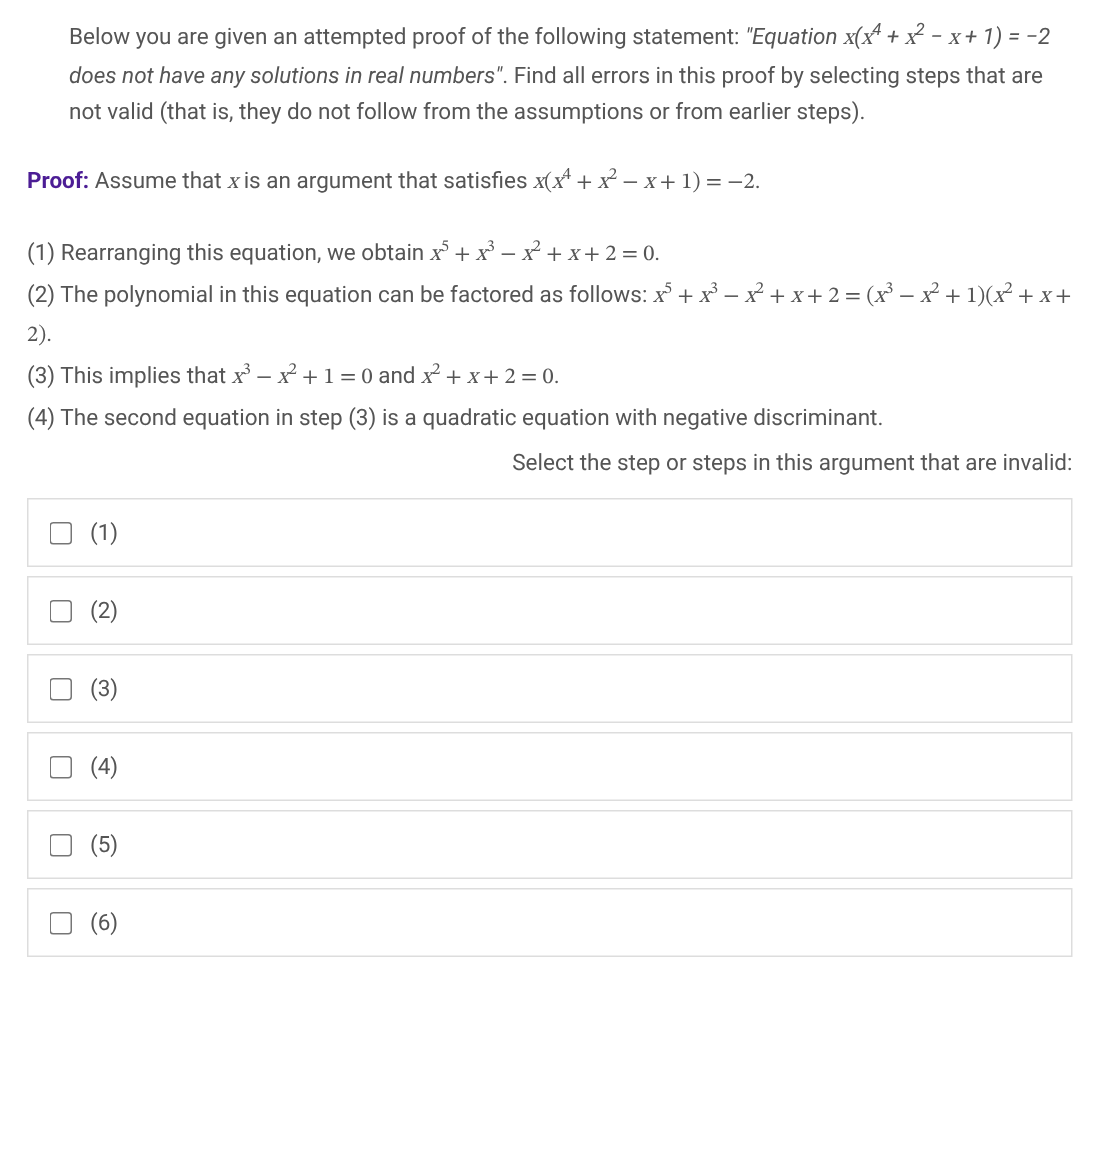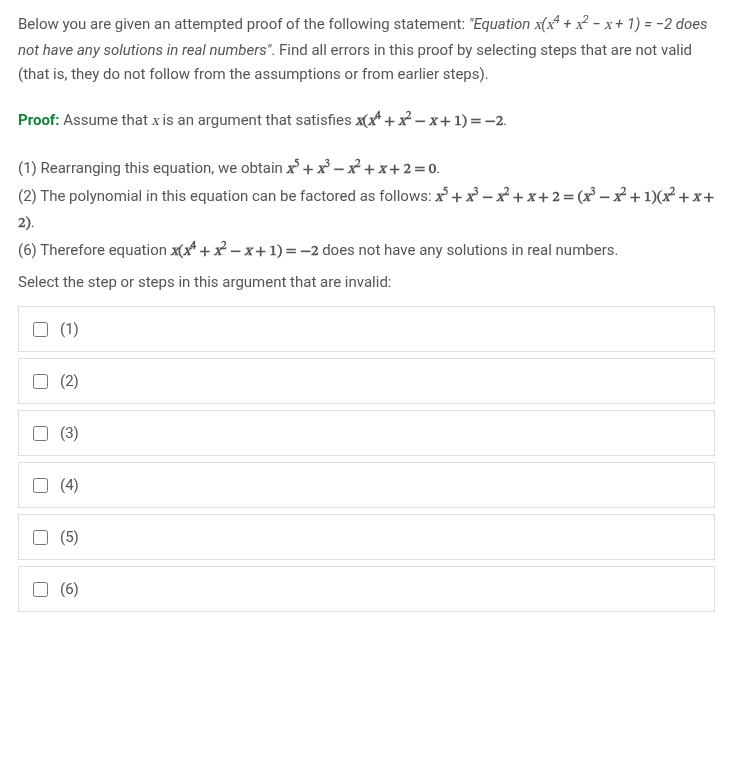--- a/index.html
+++ b/index.html
@@ -11,36 +11,38 @@
       font-family: -apple-system, BlinkMacSystemFont, "Segoe UI", Roboto, Arial, sans-serif;
       font-size: 15px;
       color: #555;
       line-height: 1.6;
       padding: 12px 18px;
       width: 733px;
       background: #fff;
     }
     .intro {
       margin-bottom: 22px;
+      margin-left: 28px;
     }
     .proof-label {
       font-weight: 700;
-      color: #15803d;
+      color: #4c1d95;
     }
     .proof-line {
       margin-bottom: 22px;
     }
     .steps {
       margin-bottom: 6px;
     }
     .step {
       margin-bottom: 2px;
     }
     .select-prompt {
       margin-bottom: 12px;
+      text-align: right;
     }
     .options {
       width: 100%;
     }
     .option {
       border: 1px solid #ddd;
       padding: 10px 14px;
       margin-bottom: 6px;
       display: flex;
       align-items: center;
@@ -52,21 +54,20 @@
       height: 15px;
       cursor: pointer;
     }
     .option label {
       cursor: pointer;
       color: #555;
     }
     .math {
       font-family: "Cambria Math", "STIX Two Math", "Latin Modern Math", serif;
       font-style: normal;
-      font-weight: bold;
     }
     .italic {
       font-style: italic;
     }
     .var {
       font-style: italic;
       font-family: "Cambria Math", "STIX Two Math", serif;
     }
     sup {
       font-size: 0.75em;
@@ -86,21 +87,24 @@
 </div>
 
 <div class="steps">
   <div class="step">
     <span>(1) Rearranging this equation, we obtain </span><span class="math"><span class="var">x</span><sup>5</sup> + <span class="var">x</span><sup>3</sup> − <span class="var">x</span><sup>2</sup> + <span class="var">x</span> + 2 = 0</span><span>.</span>
   </div>
   <div class="step">
     <span>(2) The polynomial in this equation can be factored as follows: </span><span class="math"><span class="var">x</span><sup>5</sup> + <span class="var">x</span><sup>3</sup> − <span class="var">x</span><sup>2</sup> + <span class="var">x</span> + 2 = (<span class="var">x</span><sup>3</sup> − <span class="var">x</span><sup>2</sup> + 1)(<span class="var">x</span><sup>2</sup> + <span class="var">x</span> + 2)</span><span>.</span>
   </div>
   <div class="step">
-    <span>(6) Therefore equation </span><span class="math"><span class="var">x</span>(<span class="var">x</span><sup>4</sup> + <span class="var">x</span><sup>2</sup> − <span class="var">x</span> + 1) = −2</span><span> does not have any solutions in real numbers.</span>
+    <span>(3) This implies that </span><span class="math"><span class="var">x</span><sup>3</sup> − <span class="var">x</span><sup>2</sup> + 1 = 0</span><span> and </span><span class="math"><span class="var">x</span><sup>2</sup> + <span class="var">x</span> + 2 = 0</span><span>.</span>
+  </div>
+  <div class="step">
+    <span>(4) The second equation in step (3) is a quadratic equation with negative discriminant.</span>
   </div>
 </div>
 
 <div class="select-prompt">Select the step or steps in this argument that are invalid:</div>
 
 <div class="options">
   <div class="option">
     <input type="checkbox" id="opt1" style="">
     <label for="opt1">(1)</label>
   </div>

